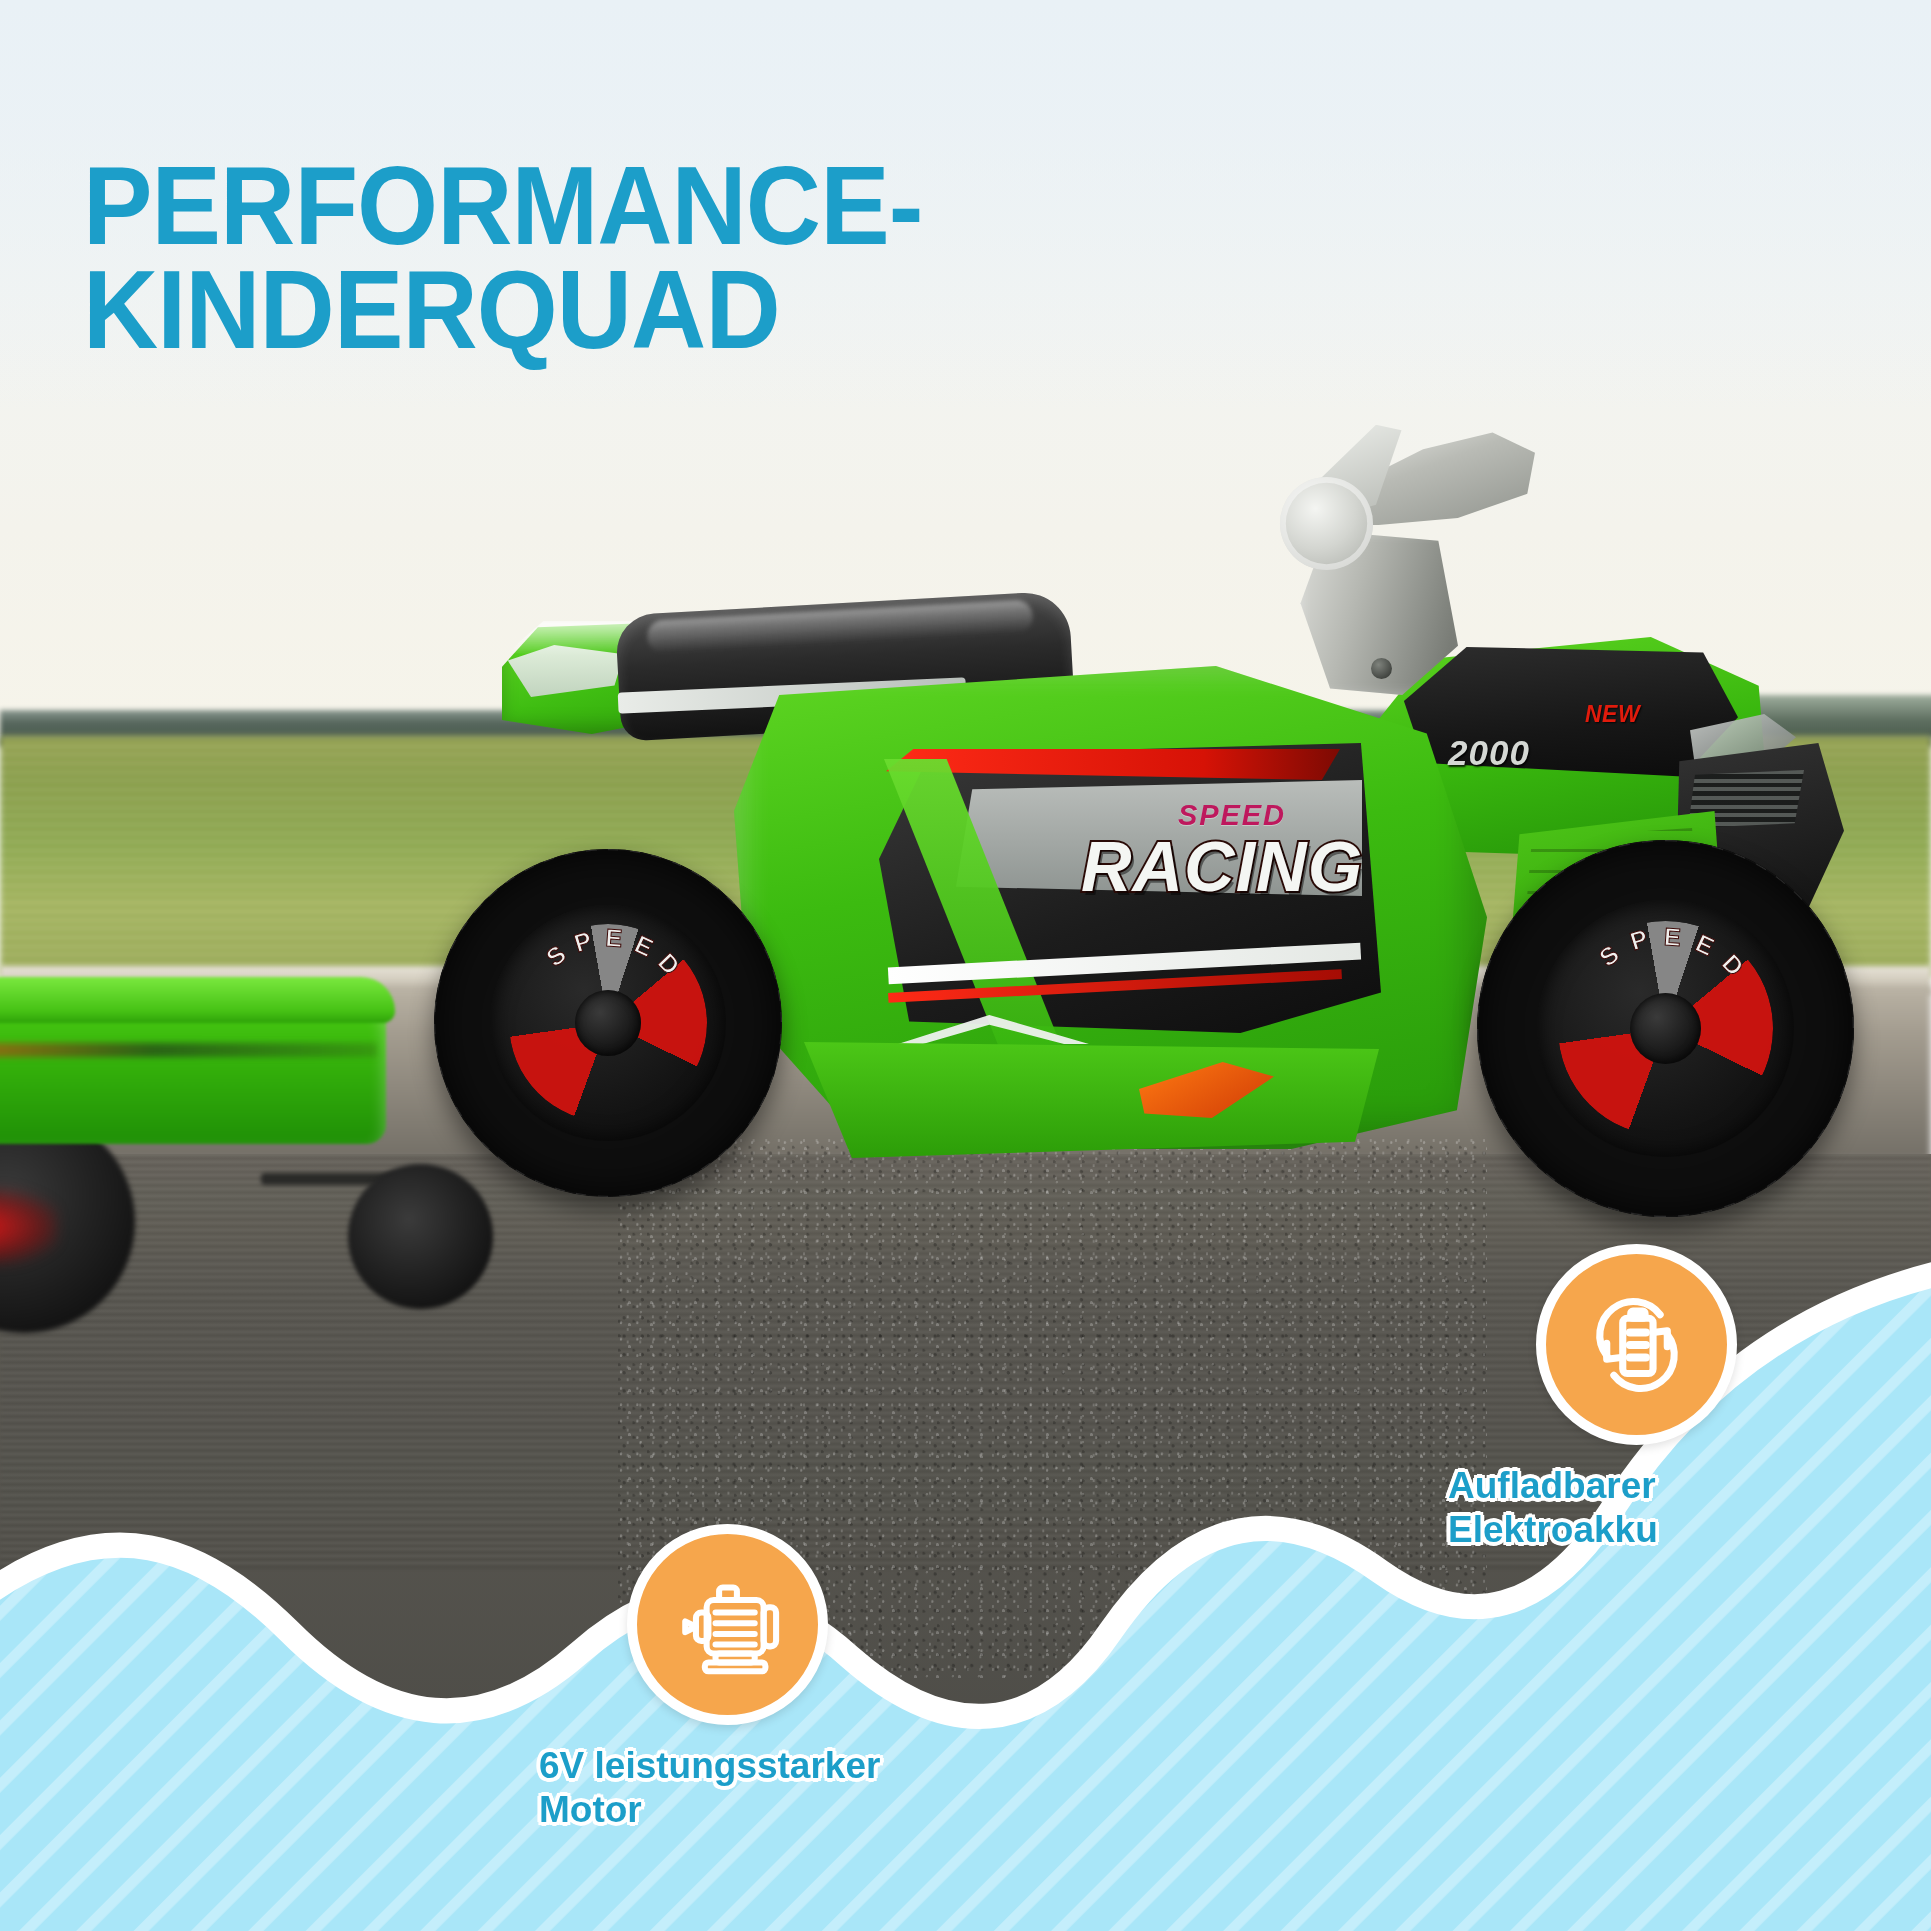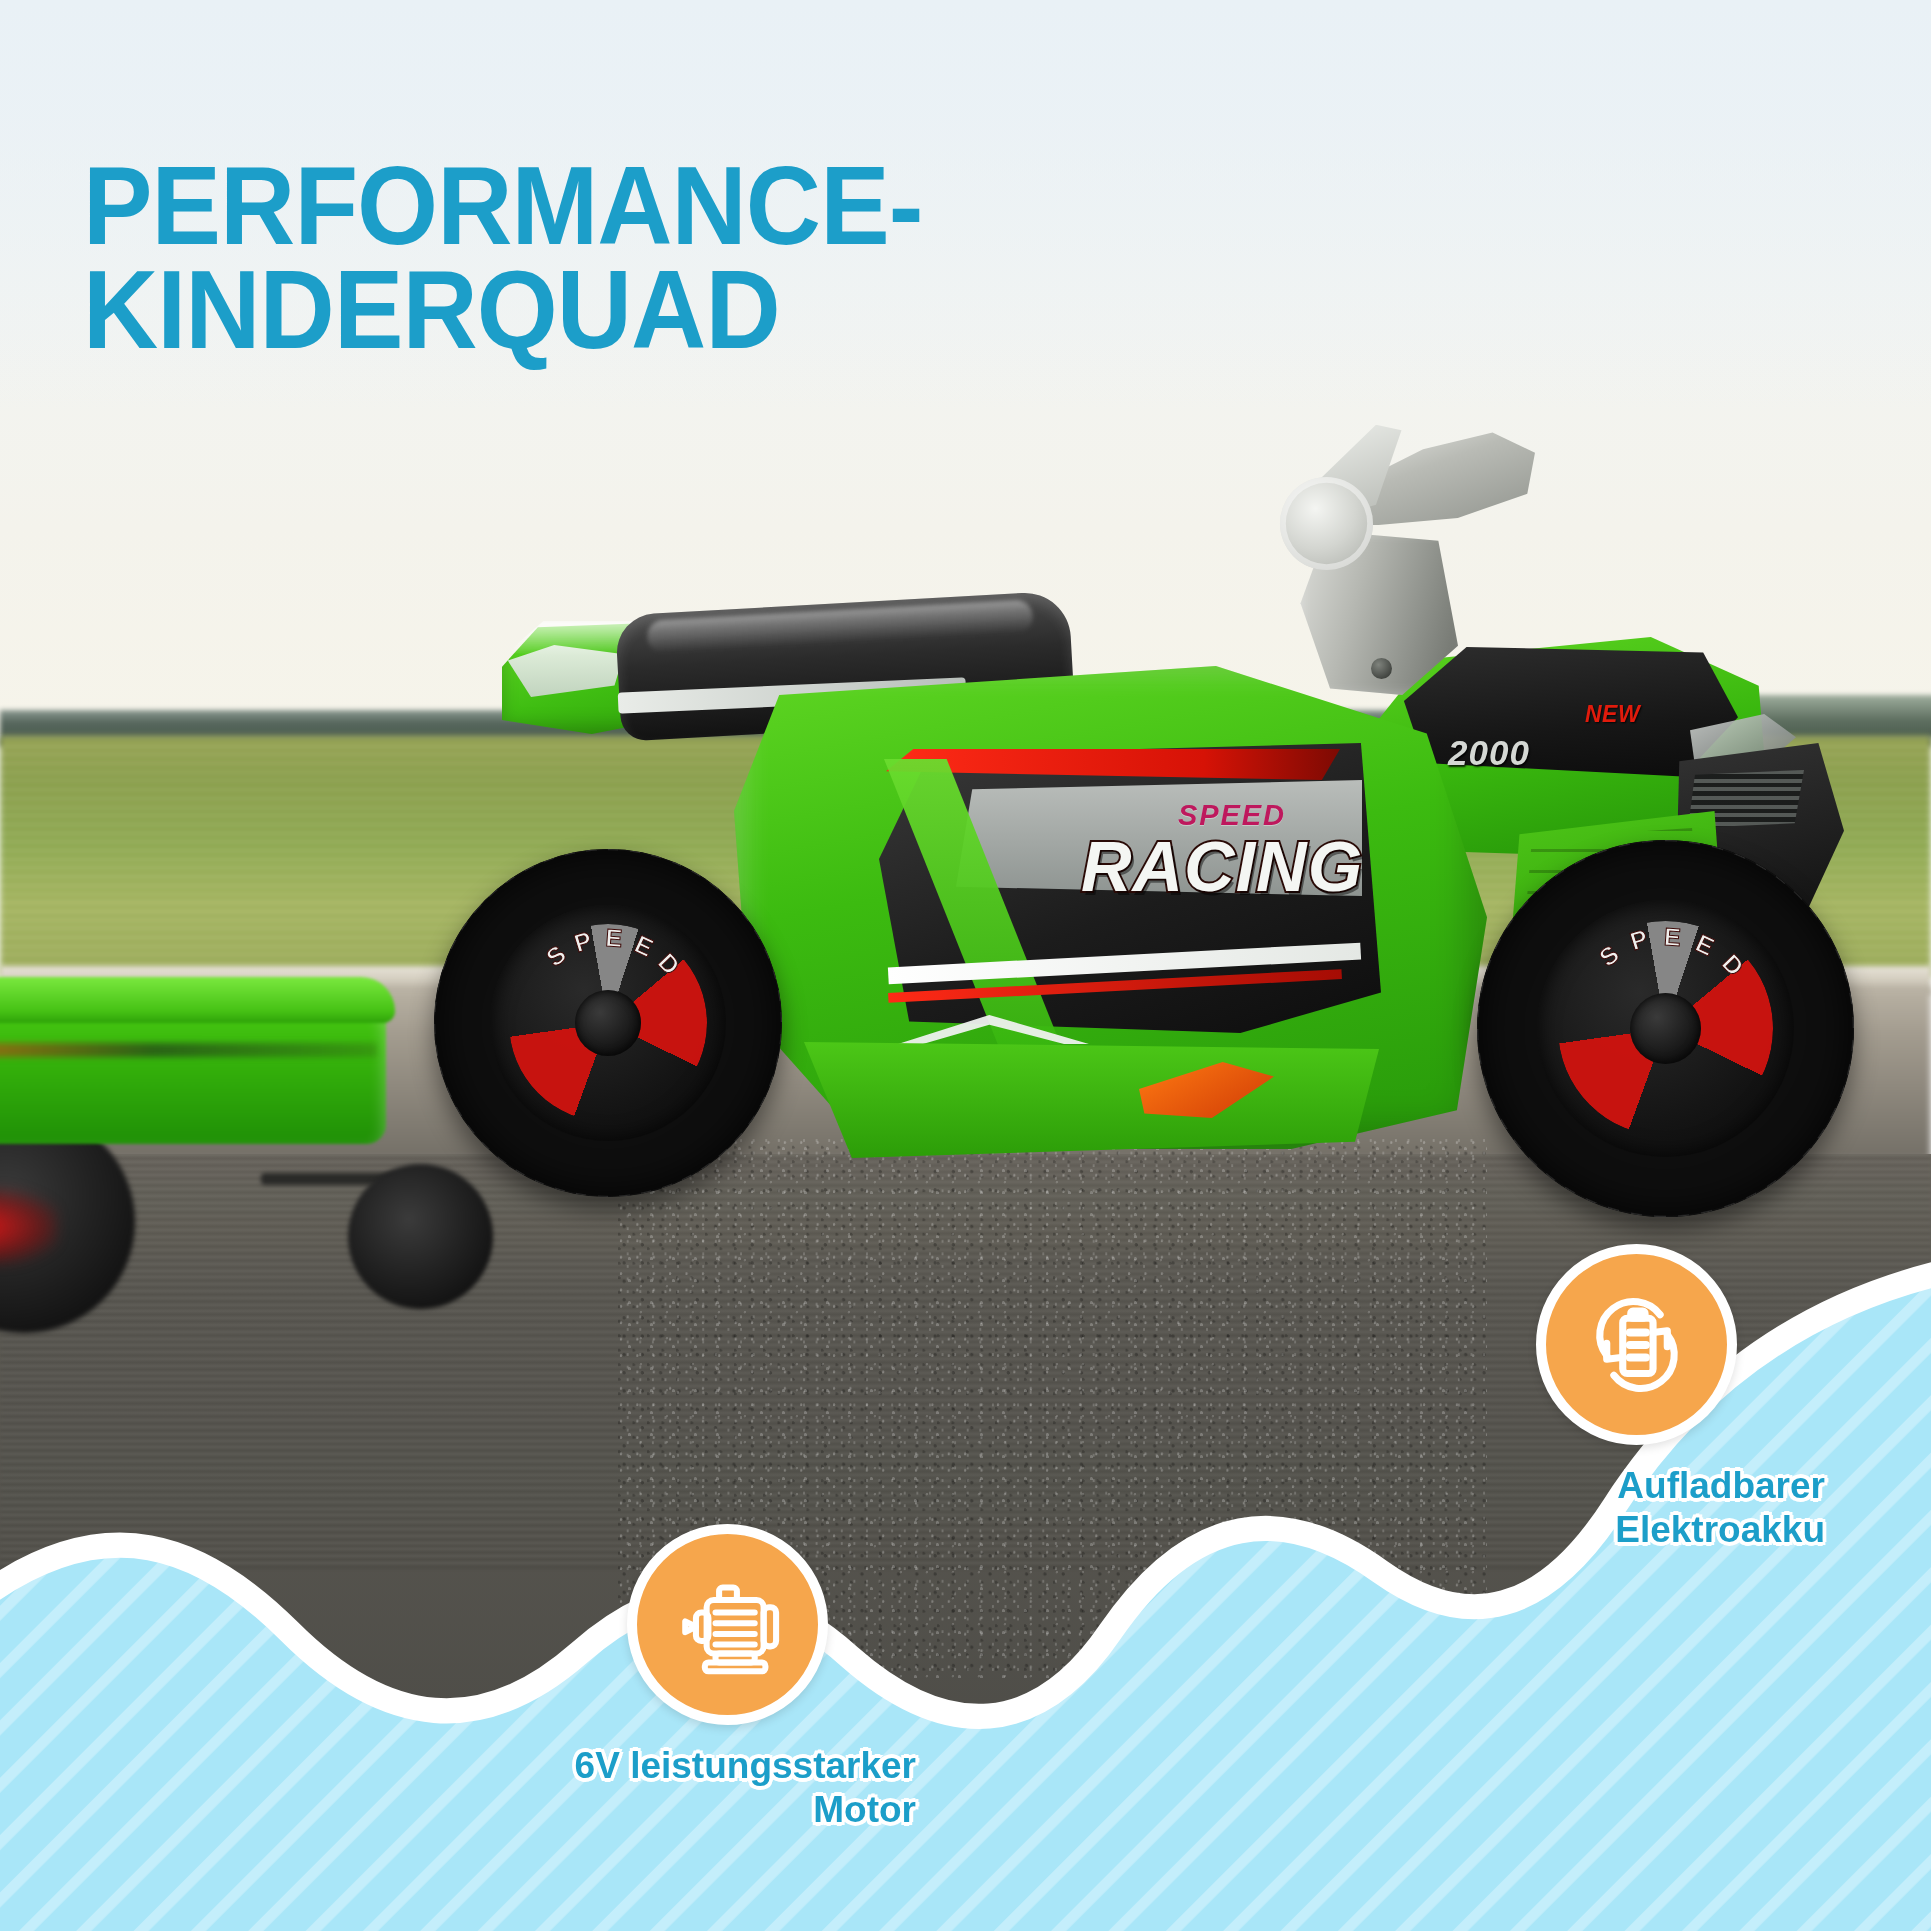--- a/index.html
+++ b/index.html
@@ -343,21 +343,21 @@
   .title{
     position:absolute;left:83px;top:79px;width:1062px;
     color:#1c9ec9;
     font:900 112px/0.93 "Liberation Sans",sans-serif;
     letter-spacing:-1px;
     transform:scaleX(.93);transform-origin:left top;
   }
   .title .l2{display:block;}
 
   
-  .feat{position:absolute;text-align:right;}
+  .feat{position:absolute;text-align:left;}
   .badge{
     position:relative;width:201px;height:201px;border-radius:50%;
     background:#f6a64c;
     border:10.6px solid #ffffff;
     box-sizing:border-box;
     display:flex;align-items:center;justify-content:center;
     box-shadow:0 2.9px 9.7px rgba(0,0,0,.12);
   }
   .badge svg{width:114px;height:114px;display:block;}
   .feat-label{

